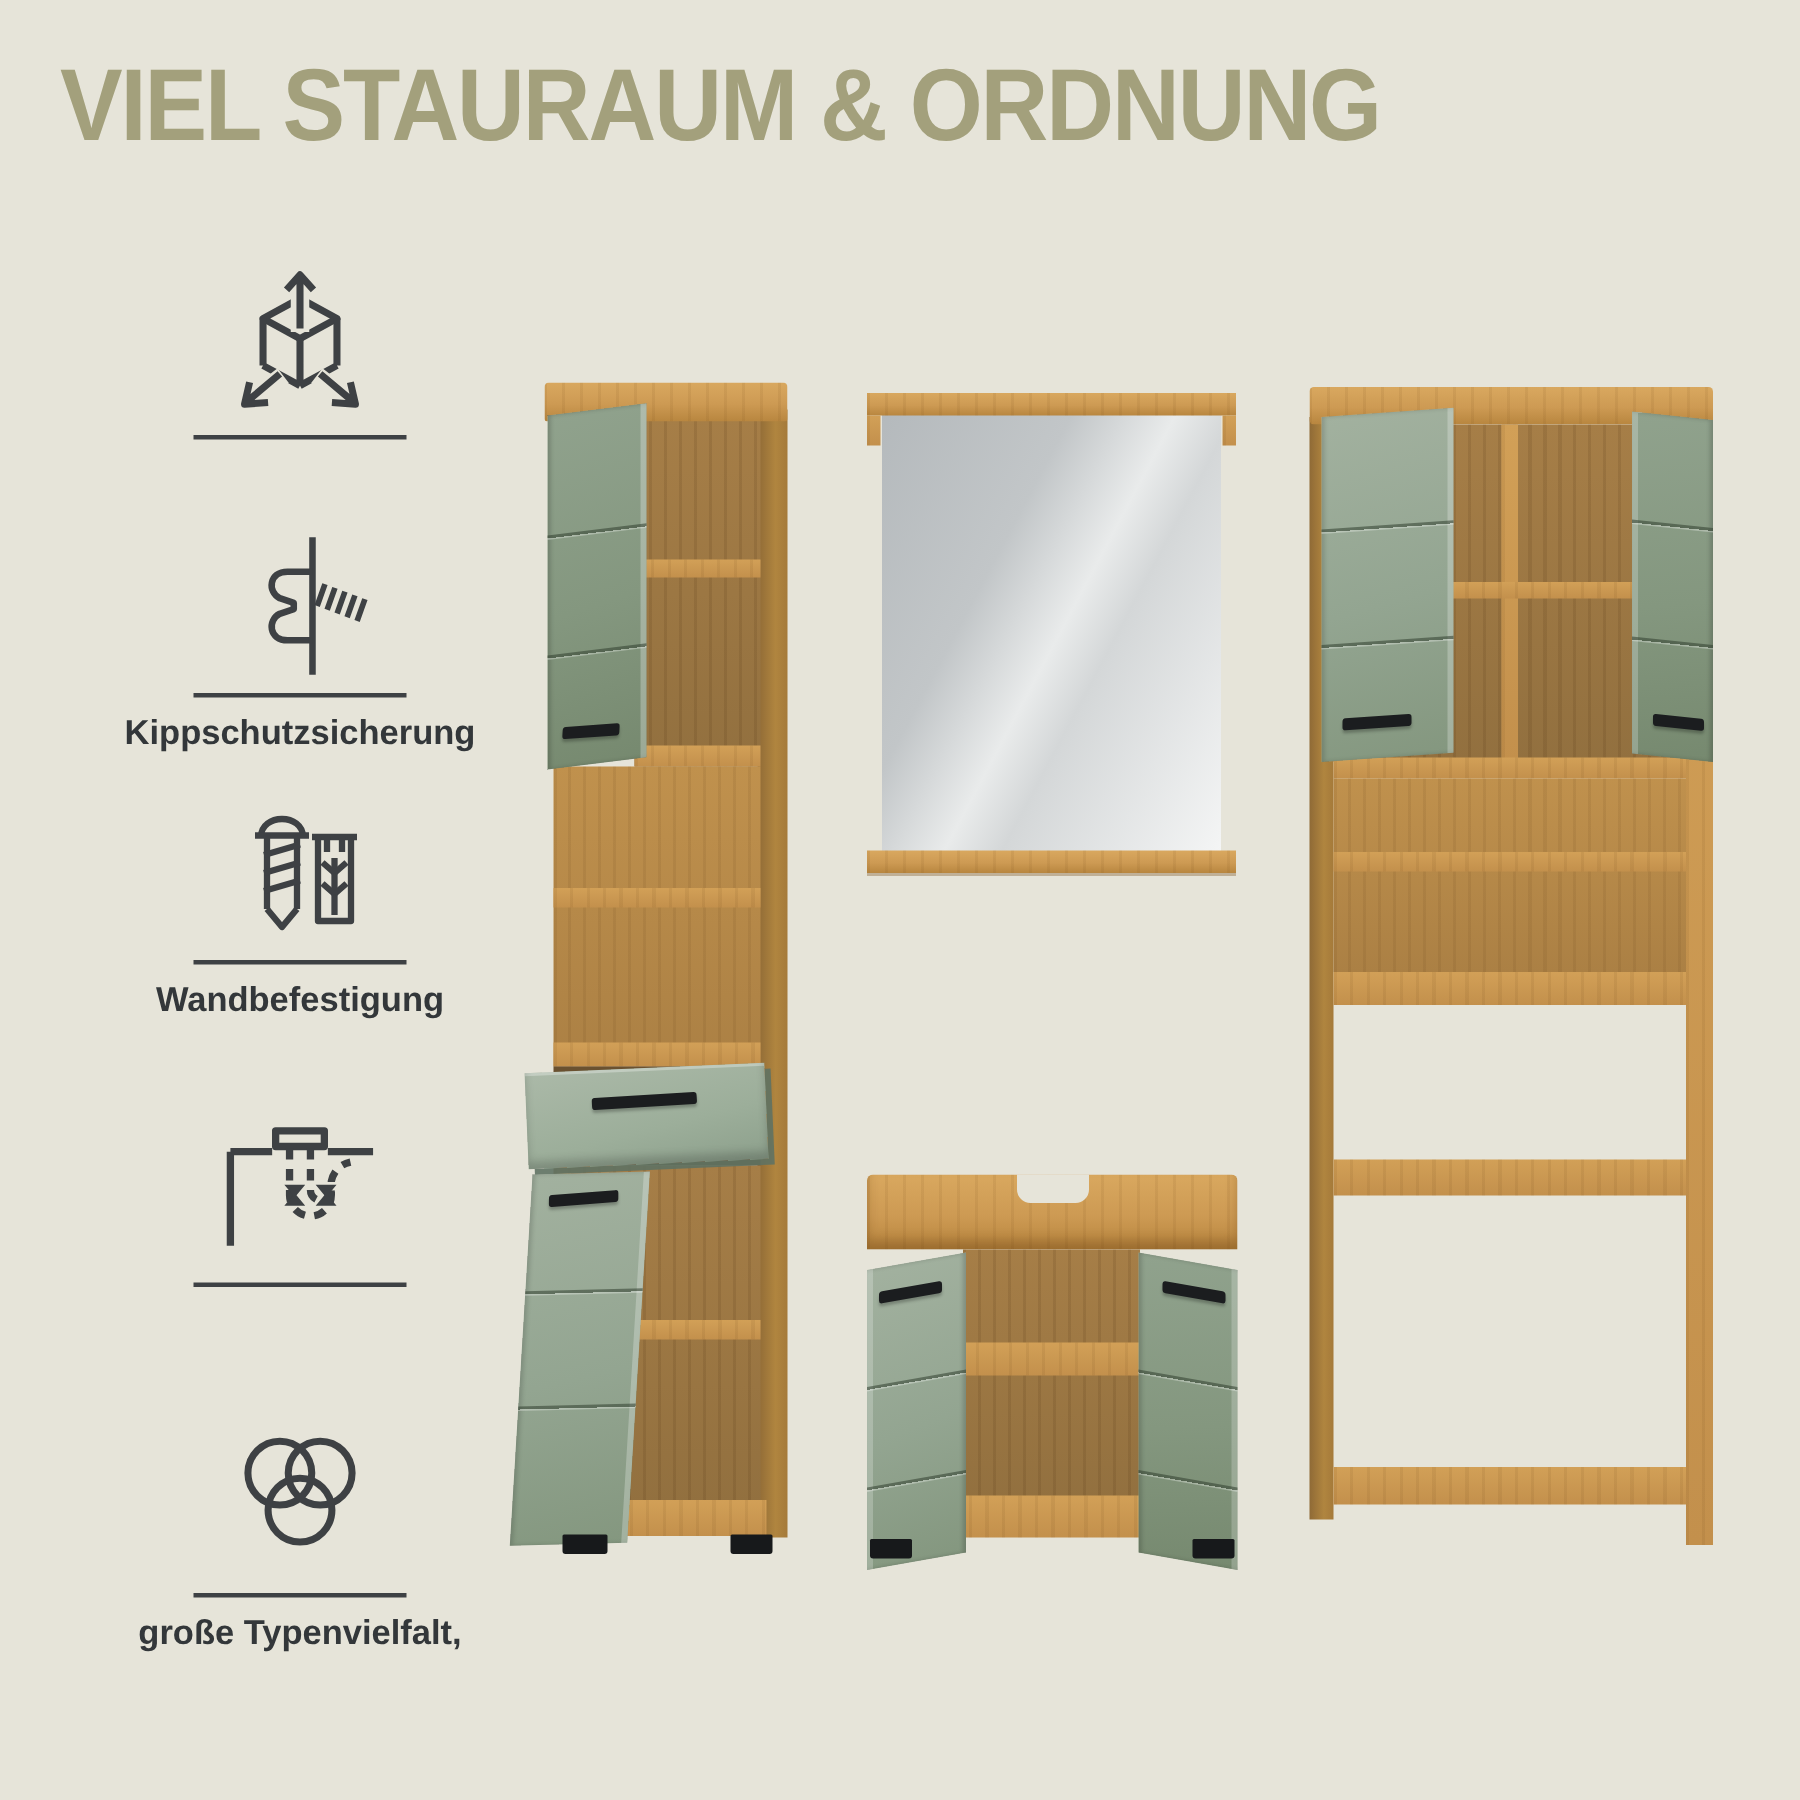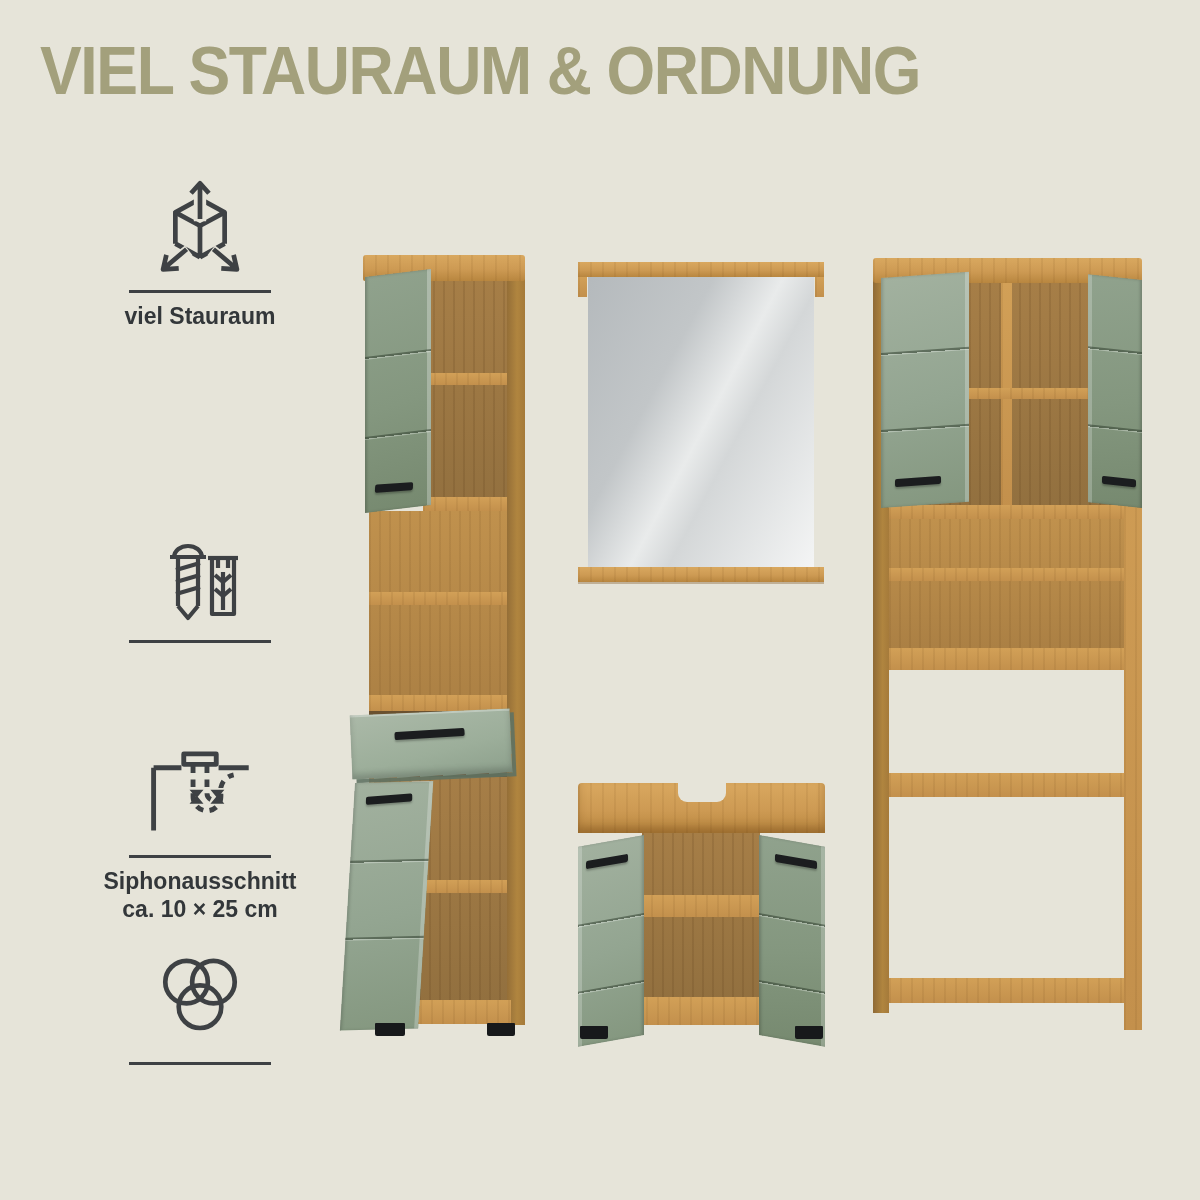--- a/index.html
+++ b/index.html
@@ -71,74 +71,82 @@
       <svg width="112" height="112" viewBox="0 0 100 100">
         <path class="ic" d="M50,24 L28,36 L50,48 L72,36 Z"></path>
         <path class="ic" d="M28,36 V64 M72,36 V64 M50,48 V76 M28,64 L50,76 M72,64 L50,76"></path>
         <path class="ic-halo" d="M50,44 V8 M40,70 L18,87 M60,70 L82,87"></path>
         <path class="ic" d="M50,42 V10 M42,19 L50,10 L58,19"></path>
         <path class="ic" d="M38,69 L19,85 M31,86 L17,87 L20,74"></path>
         <path class="ic" d="M62,69 L81,85 M69,86 L83,87 L80,74"></path>
       </svg>
     </div>
     <div class="f-rule"></div>
+  </div>
+
+  <div class="feature" style="top:352px">
+    <div class="f-icon">
+      <svg width="104" height="104" viewBox="0 0 100 100">
+        <path class="ic" d="M58,6 V94"></path>
+        <path class="ic" d="M58,28 H42 C30,28 29,41 37,45 L46,48 V52 L37,55 C29,59 30,72 42,72 H58"></path>
+        <path class="ic" style="stroke-width:3.6" d="M66,36 L61,50 M72.4,38.4 L67.4,52.4 M78.8,40.8 L73.8,54.8 M85.2,43.2 L80.2,57.2 M91.6,45.6 L86.6,59.6"></path>
+      </svg>
+    </div>
+    <div class="f-rule"></div>
     <div class="f-label">
-      <div>viel Stauraum</div>
-    </div>
-  </div>
-
+      <div>Kippschutzsicherung</div>
+    </div>
+  </div>
 
   <div class="feature" style="top:534px">
     <div class="f-icon">
       <svg width="100" height="100" viewBox="0 0 100 100">
         <path class="ic" d="M24,24 C24,8 52,8 52,24"></path>
         <path class="ic" d="M20,23 H56"></path>
         <path class="ic" d="M28,23 V72 M48,23 V72"></path>
         <path class="ic" d="M26,36 L50,29 M26,48 L50,41 M26,60 L50,53"></path>
         <path class="ic" d="M28,72 L38,84 L48,72"></path>
         <path class="ic" d="M58,24 H88"></path>
         <path class="ic" d="M62,24 V80 H84 V24"></path>
         <path class="ic" d="M68,24 V34 M78,24 V34"></path>
         <path class="ic" d="M73,38 V76"></path>
         <path class="ic" d="M73,48 L65,41 M73,48 L81,41 M73,62 L65,55 M73,62 L81,55"></path>
       </svg>
     </div>
     <div class="f-rule"></div>
     <div class="f-label">
+      <div>Wandbefestigung</div>
     </div>
   </div>
 
   <div class="feature" style="top:733px">
     <div class="f-icon">
       <svg width="116" height="116" viewBox="0 0 100 100">
         <path class="ic" d="M10,30 H34 M66,30 H92 M10,30 V84"></path>
         <path class="ic" d="M36,18 H64 V27 H36 Z"></path>
         <path class="ic" style="stroke-dasharray:6.5 5.5" d="M44,28 V55 a12,12 0 0 0 24,0 V47 q2,-9 11,-11"></path>
         <path class="ic" style="stroke-dasharray:6.5 5.5" d="M56,28 V52 a6,6 0 0 0 12,0 V47"></path>
         <path class="ic-fill" d="M41,49 h12 l-5,6 5,6 h-12 l5,-6 z"></path>
         <path class="ic-fill" d="M59,49 h12 l-5,6 5,6 h-12 l5,-6 z"></path>
       </svg>
     </div>
     <div class="f-rule"></div>
-    <div class="f-label">
-      <div>Siphonausschnitt</div>
-      <div>ca. 10 × 25 cm</div>
-    </div>
   </div>
 
   <div class="feature" style="top:944px">
     <div class="f-icon">
       <svg width="112" height="112" viewBox="0 0 100 100">
         <circle class="ic" cx="38" cy="34" r="19"></circle>
         <circle class="ic" cx="62" cy="34" r="19"></circle>
         <circle class="ic" cx="50" cy="56" r="19"></circle>
       </svg>
     </div>
     <div class="f-rule"></div>
     <div class="f-label">
+      <div>große Typenvielfalt,</div>
     </div>
   </div>
 
   <div class="abs" style="left:363px; top:255px; width:162px; height:790px">
     <div class="abs wood-side" style="left:142px; top:18px; width:20px; height:752px"></div>
 
     <div class="abs wood-back" style="left:60px; top:24px; width:84px; height:232px"></div>
     <div class="abs wood-front" style="left:60px; top:118px; width:84px; height:12px"></div>
     <div class="abs wood-front" style="left:60px; top:242px; width:84px; height:14px"></div>
 

